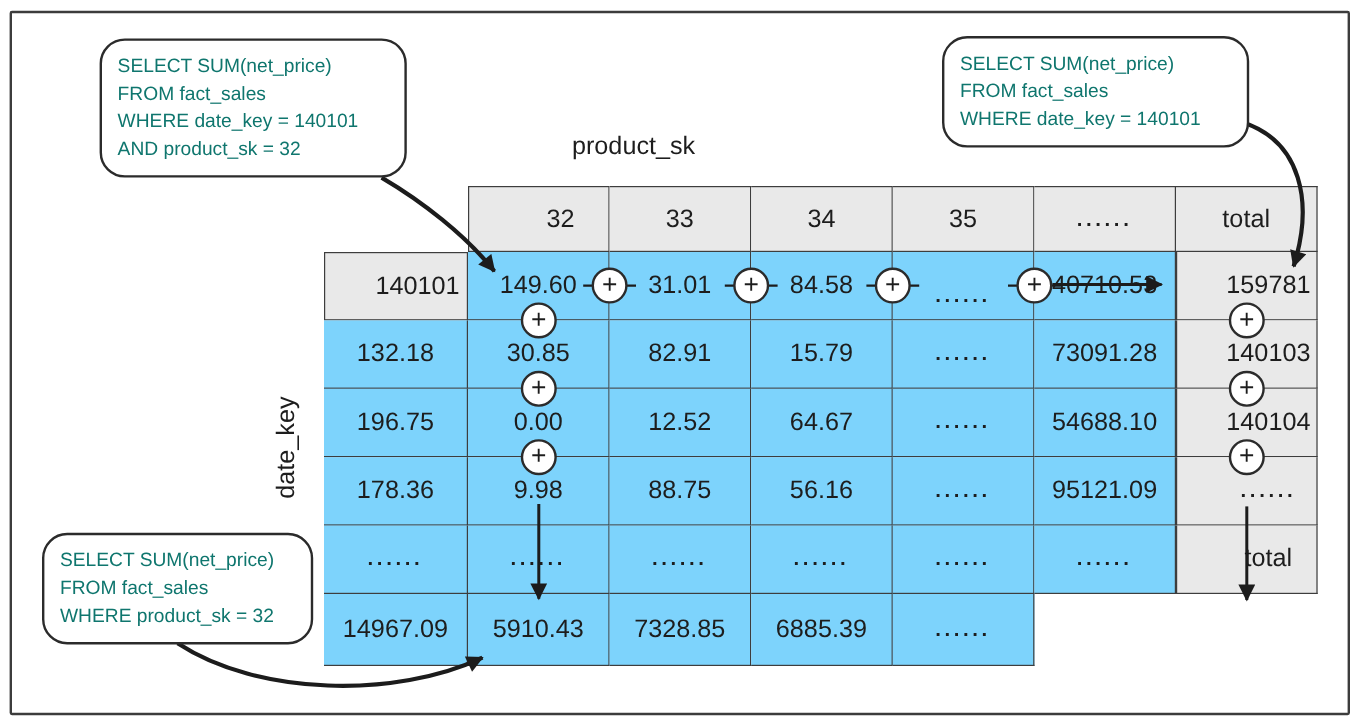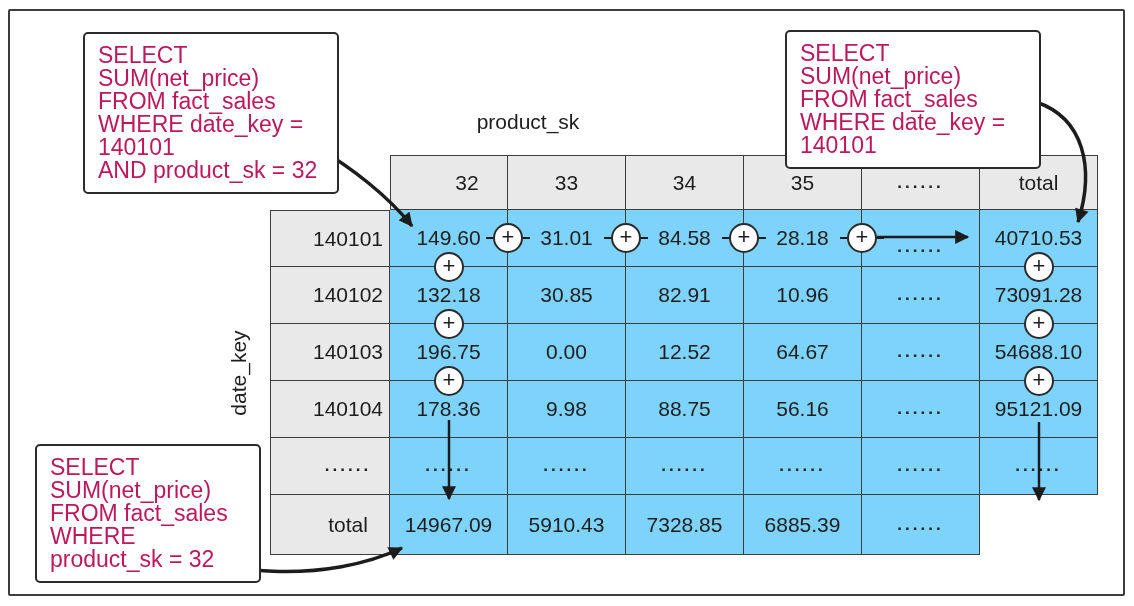--- a/index.html
+++ b/index.html
@@ -27,22 +27,22 @@
              transform:rotate(-90deg);transform-origin:center;}
   
   .overlay{position:absolute;left:0;top:0;width:1134px;height:606px;z-index:4;pointer-events:none;}
   
   .plus{position:absolute;width:30px;height:30px;box-sizing:border-box;
         border:2px solid #2b2b2b;border-radius:50%;background:#fff;z-index:5;
         display:flex;align-items:center;justify-content:center;
         font-size:22px;line-height:1;color:#1d1d1d;padding-bottom:2px;}
   
   .callout{position:absolute;box-sizing:border-box;background:#fff;
-           border:2.5px solid #2b2b2b;border-radius:5px;padding:10px 13px;
-           font-size:23px;line-height:23px;color:#be185d;z-index:6;}
+           border:2.5px solid #2b2b2b;border-radius:21px;padding:10px 13px;
+           font-size:16px;line-height:23px;color:#0f766e;z-index:6;}
   .callout.tl{left:83px;top:32px;width:256px;}
   .callout.tr{left:785px;top:30px;width:256px;}
   .callout.bl{left:35px;top:444px;width:226px;}
 </style>
 </head>
 <body>
 
 <div class="stage">
   <div class="frame"></div>
 
@@ -55,29 +55,28 @@
     <div class="c hdr top">33</div>
     <div class="c hdr top">34</div>
     <div class="c hdr top">35</div>
     <div class="c hdr top dots">......</div>
     <div class="c hdr top">total</div>
 
     <div class="c hdr left top">140101</div>
     <div class="c">149.60</div>
     <div class="c">31.01</div>
     <div class="c">84.58</div>
-    <div class="c">28.18</div>
     <div class="c dots low">......</div>
     <div class="c">40710.53</div>
 
-    <div class="c hdr left">140102</div>
+    <div class="c hdr left">159781</div>
     <div class="c">132.18</div>
     <div class="c">30.85</div>
     <div class="c">82.91</div>
-    <div class="c">10.96</div>
+    <div class="c">15.79</div>
     <div class="c dots">......</div>
     <div class="c">73091.28</div>
 
     <div class="c hdr left">140103</div>
     <div class="c">196.75</div>
     <div class="c">0.00</div>
     <div class="c">12.52</div>
     <div class="c">64.67</div>
     <div class="c dots">......</div>
     <div class="c">54688.10</div>

